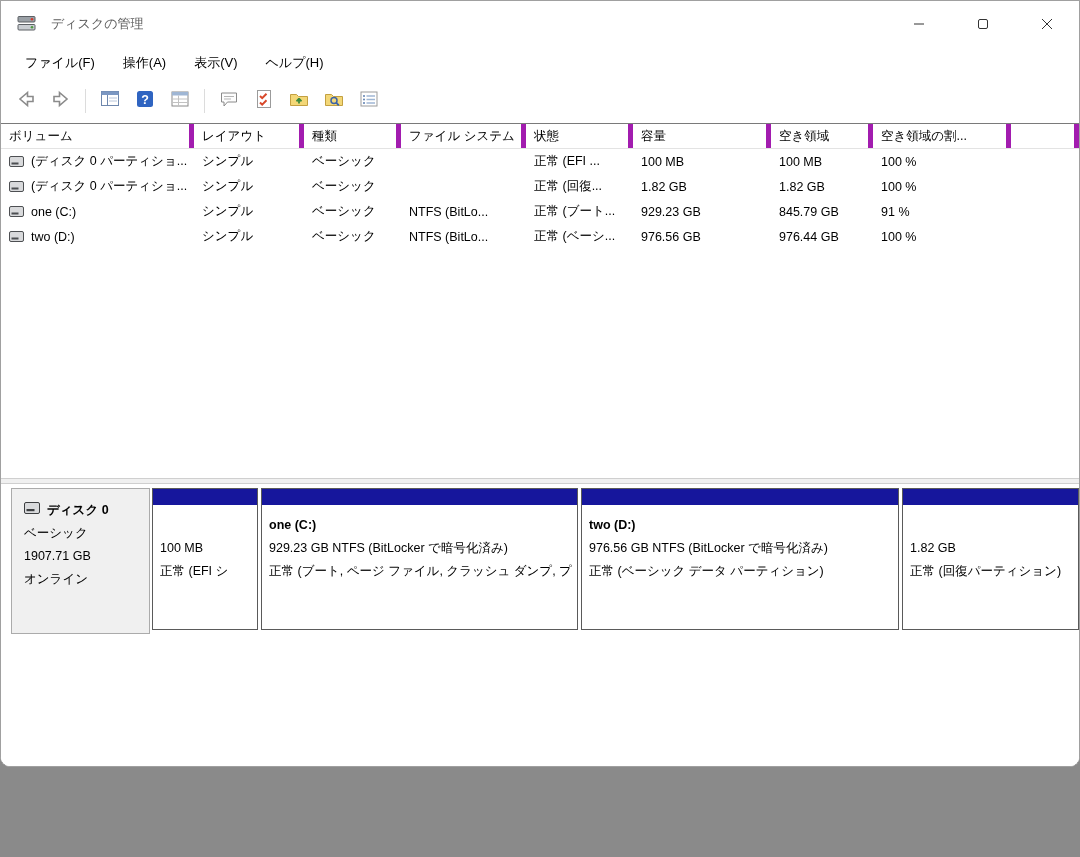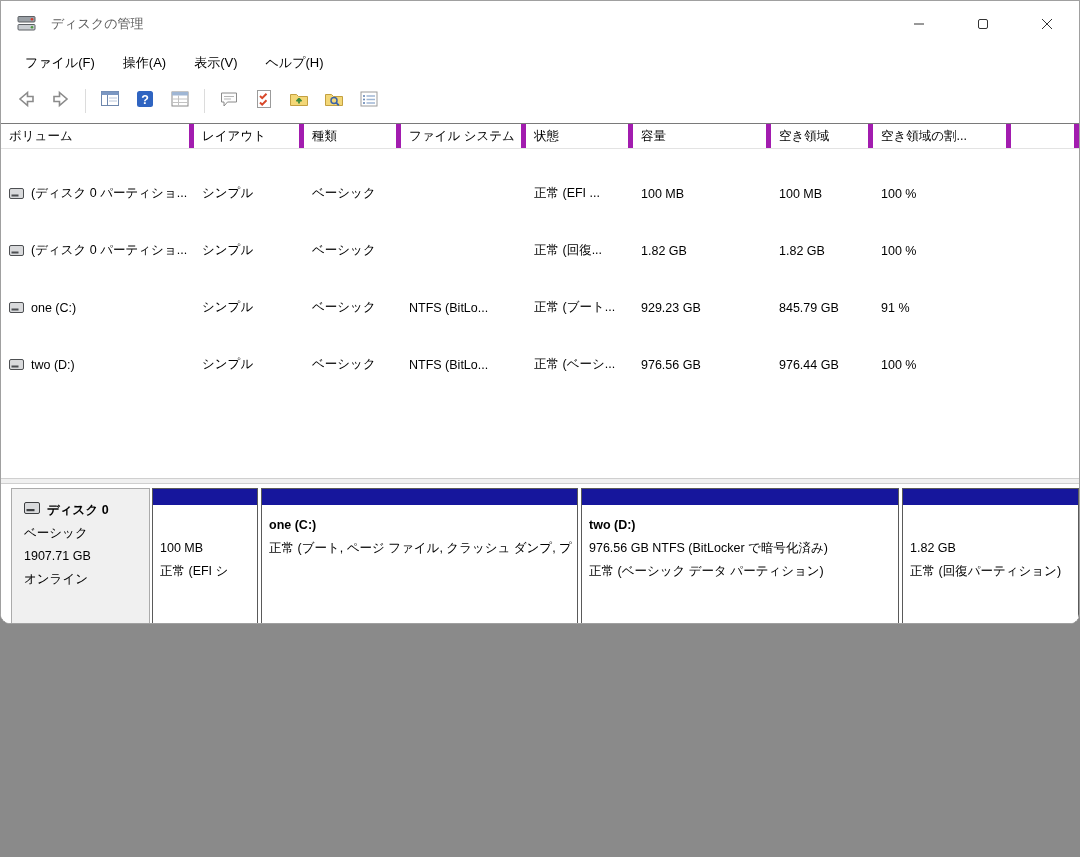--- a/index.html
+++ b/index.html
@@ -1,19 +1,19 @@
 <!DOCTYPE html>
 <html><head>
 <meta charset="utf-8">
 <style>
   * { margin:0; padding:0; box-sizing:border-box; }
   html,body { width:1080px; height:857px; }
   body { background:#8a8a8a; font-family:"Liberation Sans","DejaVu Sans",sans-serif; color:#000; }
 
-  .window { width:1080px; height:624px; background:#fff; border:1px solid #a0a0a0;
+  .window { width:1080px; height:767px; background:#fff; border:1px solid #a0a0a0;
             border-radius:0 0 10px 10px; overflow:hidden; display:flex; flex-direction:column; }
 
   
   .titlebar { height:45px; flex:0 0 auto; display:flex; align-items:center; padding-left:16px; background:#fff; }
   .title-icon { width:22px; height:18px; margin-right:12px; display:flex; align-items:center; }
   .title-text { font-size:13px; color:#5c5c5c; }
   .win-controls { margin-left:auto; display:flex; height:100%; }
   .win-btn { width:64px; height:100%; display:flex; align-items:center; justify-content:center; cursor:default; }
 
   
@@ -27,21 +27,21 @@
 
   
   .main { flex:1; border-top:1px solid #7a7a7a; display:flex; flex-direction:column; overflow:hidden; background:#fff; }
 
   
   .volume-pane { height:354px; flex:0 0 auto; overflow:hidden; background:#fff; }
   .vt-header, .vt-row { display:grid; grid-template-columns:193px 110px 97px 125px 107px 138px 102px 138px 1fr; }
   .vt-header { height:25px; border-bottom:1px solid #e3e3e3; }
   .vt-hcell { display:flex; align-items:center; padding:0 8px; font-size:12.5px; border-right:5px solid #a21caf;
               white-space:nowrap; overflow:hidden; }
-  .vt-row { height:25px;margin-top:32px; }
+  .vt-row { height:25px; }
   .vt-cell { display:flex; align-items:center; padding:0 8px; font-size:12.5px; white-space:nowrap; overflow:hidden; }
   .vol-icon { margin-right:7px; flex:0 0 auto; display:flex; }
 
   
   .splitter { height:6px; flex:0 0 auto; background:#f0f0f0; border-top:1px solid #cfcfcf; border-bottom:1px solid #cfcfcf; }
 
   
   .disk-pane { height:299px; flex:0 0 auto; background:#fff; padding:4px 0 0 10px; }
   .disk-row { display:flex; align-items:flex-start; }
   .disk-info { width:140px; height:146px; background:#f0f0f0; border:1px solid #ababab;
@@ -321,20 +321,21 @@
             <div class="part-body">
               <div class="part-title"></div>
               <div>100 MB</div>
               <div>正常 (EFI シ</div>
             </div>
           </div>
           <div class="partition pw-c">
             <div class="part-header" style="background-color: rgb(22, 22, 156);"></div>
             <div class="part-body">
               <div class="part-title">one  (C:)</div>
+              <div>929.23 GB NTFS (BitLocker で暗号化済み)</div>
               <div>正常 (ブート, ページ ファイル, クラッシュ ダンプ, プ</div>
             </div>
           </div>
           <div class="partition pw-d">
             <div class="part-header" style="background-color: rgb(22, 22, 156);"></div>
             <div class="part-body">
               <div class="part-title">two  (D:)</div>
               <div>976.56 GB NTFS (BitLocker で暗号化済み)</div>
               <div>正常 (ベーシック データ パーティション)</div>
             </div>

